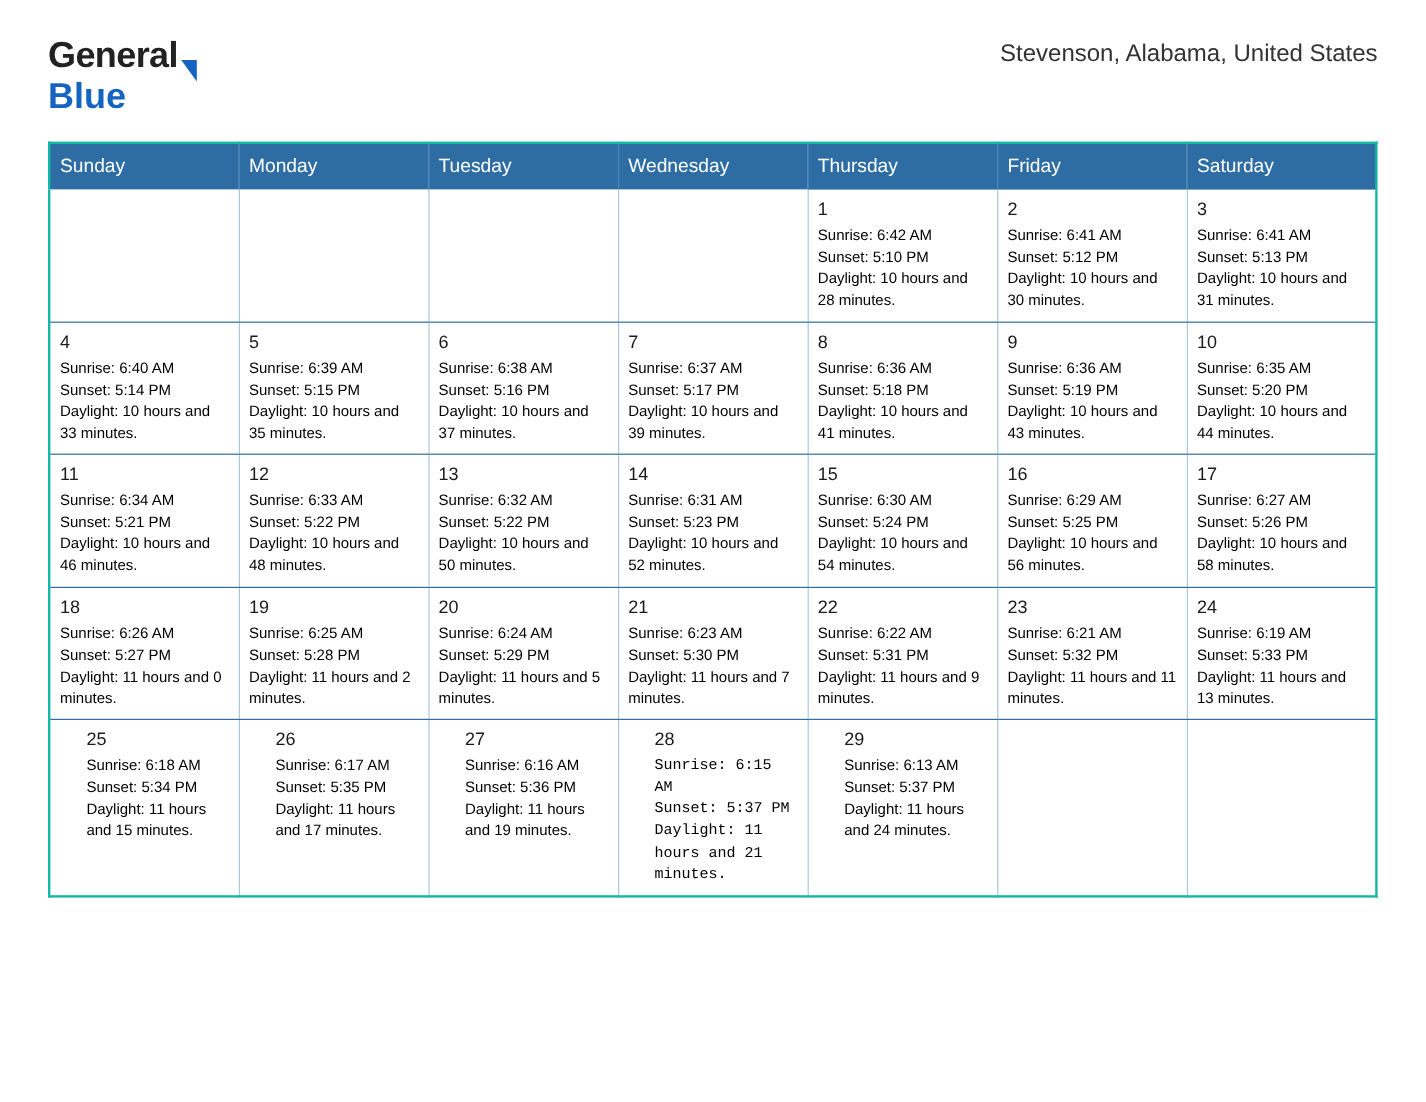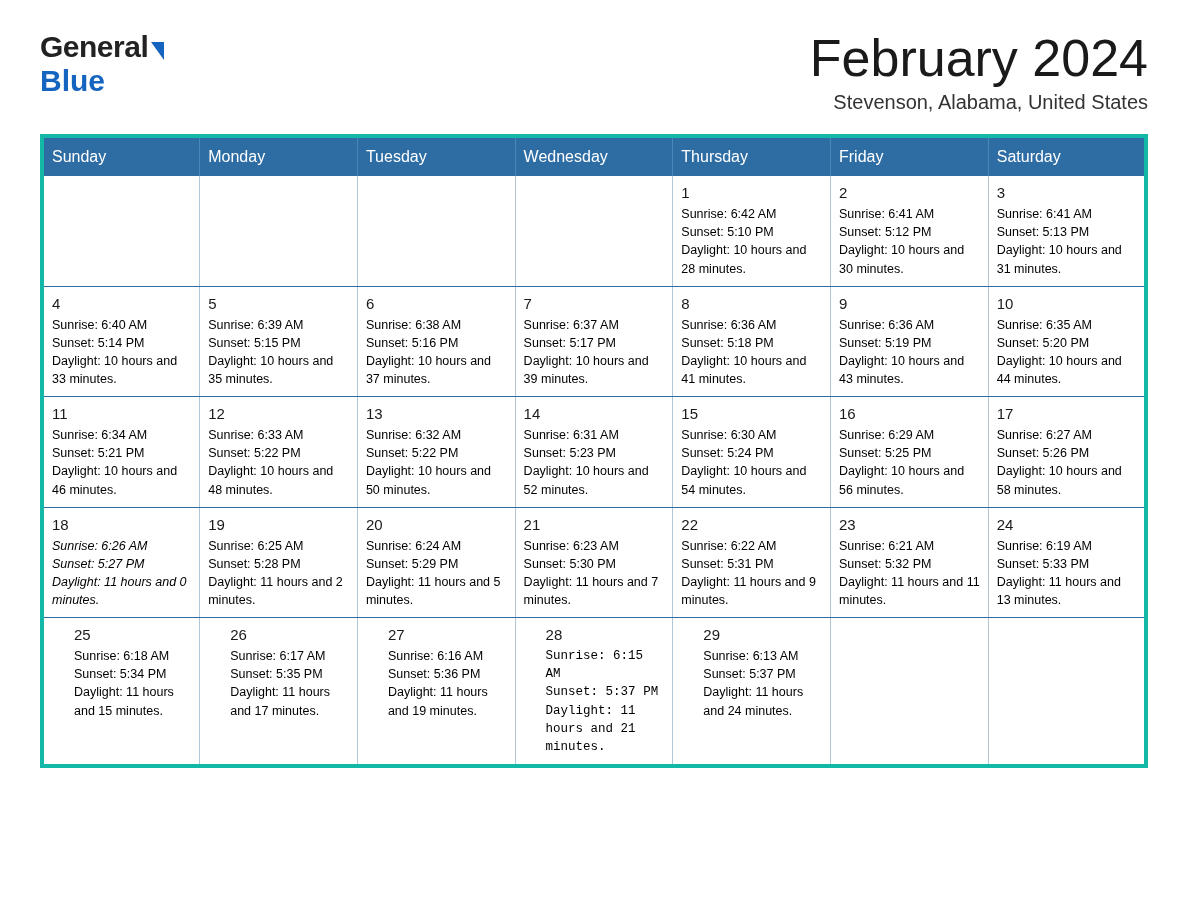--- a/index.html
+++ b/index.html
@@ -31,21 +31,21 @@
       line-height: 1.1;
     }
     .location {
       font-size: 20px;
       color: #333;
       margin-top: 4px;
     }
     .calendar {
       width: 100%;
       border-collapse: collapse;
-      border: 4px solid #14b8a6;
+      border: 2px solid #14b8a6;
     }
     .calendar thead tr th {
       background-color: #2e6da4;
       color: #fff;
       font-size: 16px;
       font-weight: normal;
       padding: 10px 8px;
       text-align: left;
       border-right: 1px solid #4a85b8;
     }
@@ -80,21 +80,21 @@
     .day-info {
       font-size: 12.5px;
       color: #000000;
       line-height: 1.45;
     }
     .empty-cell {
       background: #fff;
     }
     .logo-wrapper {
       display: flex;
-      align-items: center;
+      align-items: flex-end;
       gap: 0px;
     }
     .logo-main {
       font-size: 30px;
       font-weight: bold;
       color: #222;
       letter-spacing: -0.5px;
     }
     .logo-blue-text {
       color: #1565c0;
@@ -109,21 +109,20 @@
   <div class="logo">
     <div class="logo-wrapper">
       <span class="logo-main">General</span>
       <span style="display:inline-block; width:0; height:0; border-left:13px solid transparent; border-right:0px solid transparent; border-top:18px solid #1565c0; margin-left:3px; position:relative; top:4px;"></span>
     </div>
     <div>
       <span class="logo-blue-text">Blue</span>
     </div>
   </div>
   <div class="title-section">
-    <div class="month-title">February 2024</div>
     <div class="location">Stevenson, Alabama, United States</div>
   </div>
 </div>
 
 <table class="calendar">
   <thead>
     <tr>
     <th>Sunday</th>
         <th>Monday</th>
         <th>Tuesday</th>
@@ -242,21 +241,21 @@
         <td>
           <span class="day-num">17</span>
           <div class="day-info" style="white-space: pre-line;">Sunrise: 6:27 AM
 Sunset: 5:26 PM
 Daylight: 10 hours and 58 minutes.</div>
         </td>
       </tr>
       <tr>
         <td>
           <span class="day-num">18</span>
-          <div class="day-info" style="white-space: pre-line; font-style: italic;">Sunrise: 6:26 AM
+          <div class="day-info" style="white-space: pre-line;">Sunrise: 6:26 AM
 Sunset: 5:27 PM
 Daylight: 11 hours and 0 minutes.</div>
         </td>
         <td>
           <span class="day-num">19</span>
           <div class="day-info" style="white-space: pre-line;">Sunrise: 6:25 AM
 Sunset: 5:28 PM
 Daylight: 11 hours and 2 minutes.</div>
         </td>
         <td>

